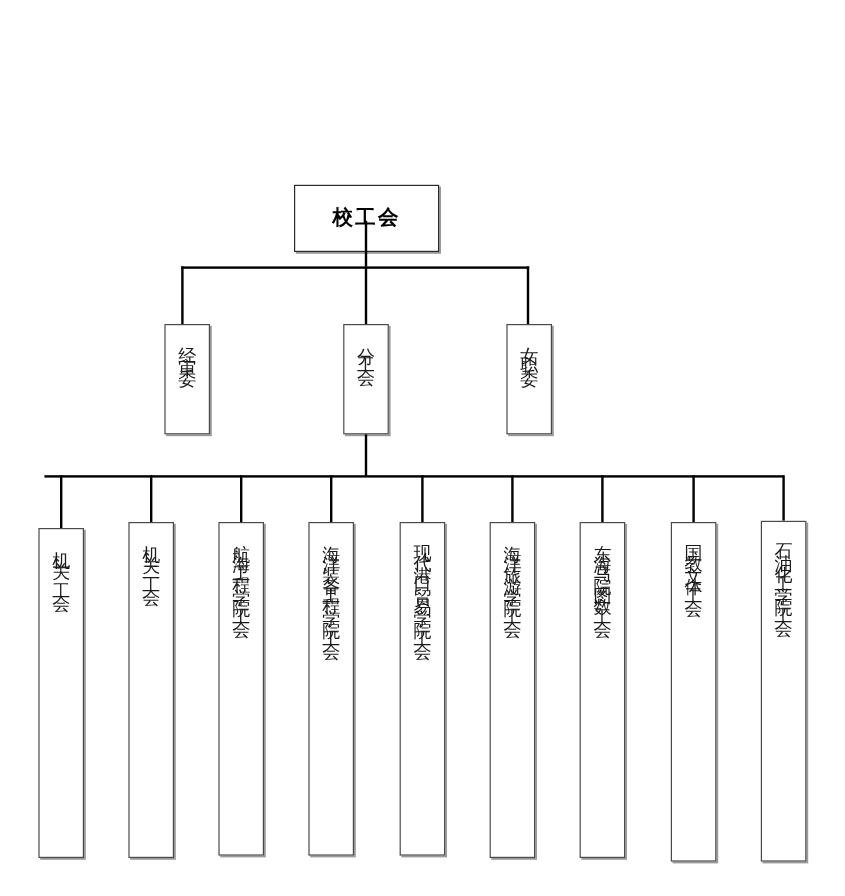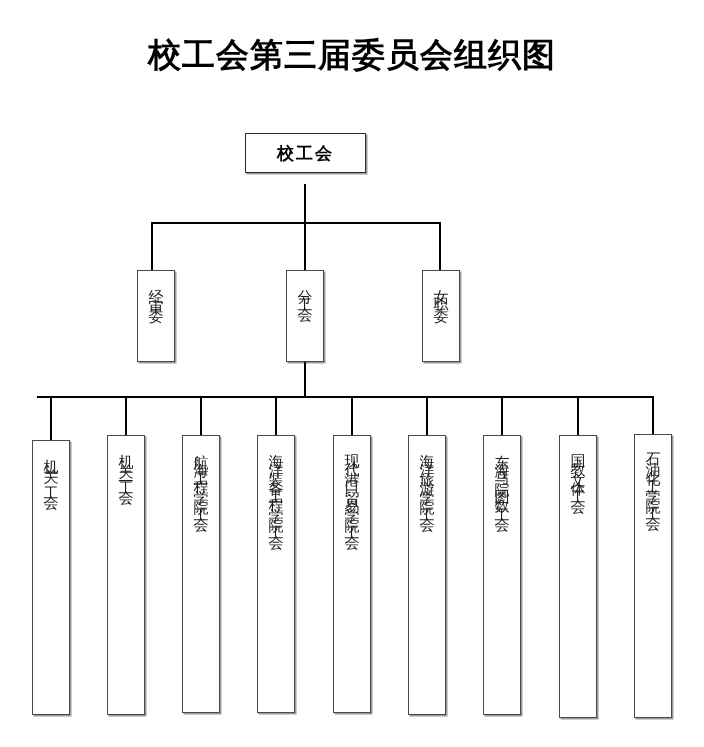--- a/index.html
+++ b/index.html
@@ -85,23 +85,22 @@
     position: absolute;
     height: 2px;
     background: #000000;
   }
 </style>
 </head>
 <body>
 
 <div id="canvas">
 
-  <div class="chart-title">校工会第三届委员会组织图</div>
 
-  <div class="node node-root" style="left:245px; top:133px; width:121px; height:40px;">
+  <div class="node node-root" style="left:245px; top:154px; width:121px; height:56px;">
     <span class="node-label">校工会</span>
   </div>
 
   <div class="line-v" style="left:304px; top:184px; height:38px;"></div>
 
   <div class="line-h" style="left:151px; top:222px; width:290px;"></div>
 
   <div class="line-v" style="left:151px; top:222px; height:48px;"></div>
   <div class="line-v" style="left:304px; top:222px; height:48px;"></div>
   <div class="line-v" style="left:439px; top:222px; height:48px;"></div>

